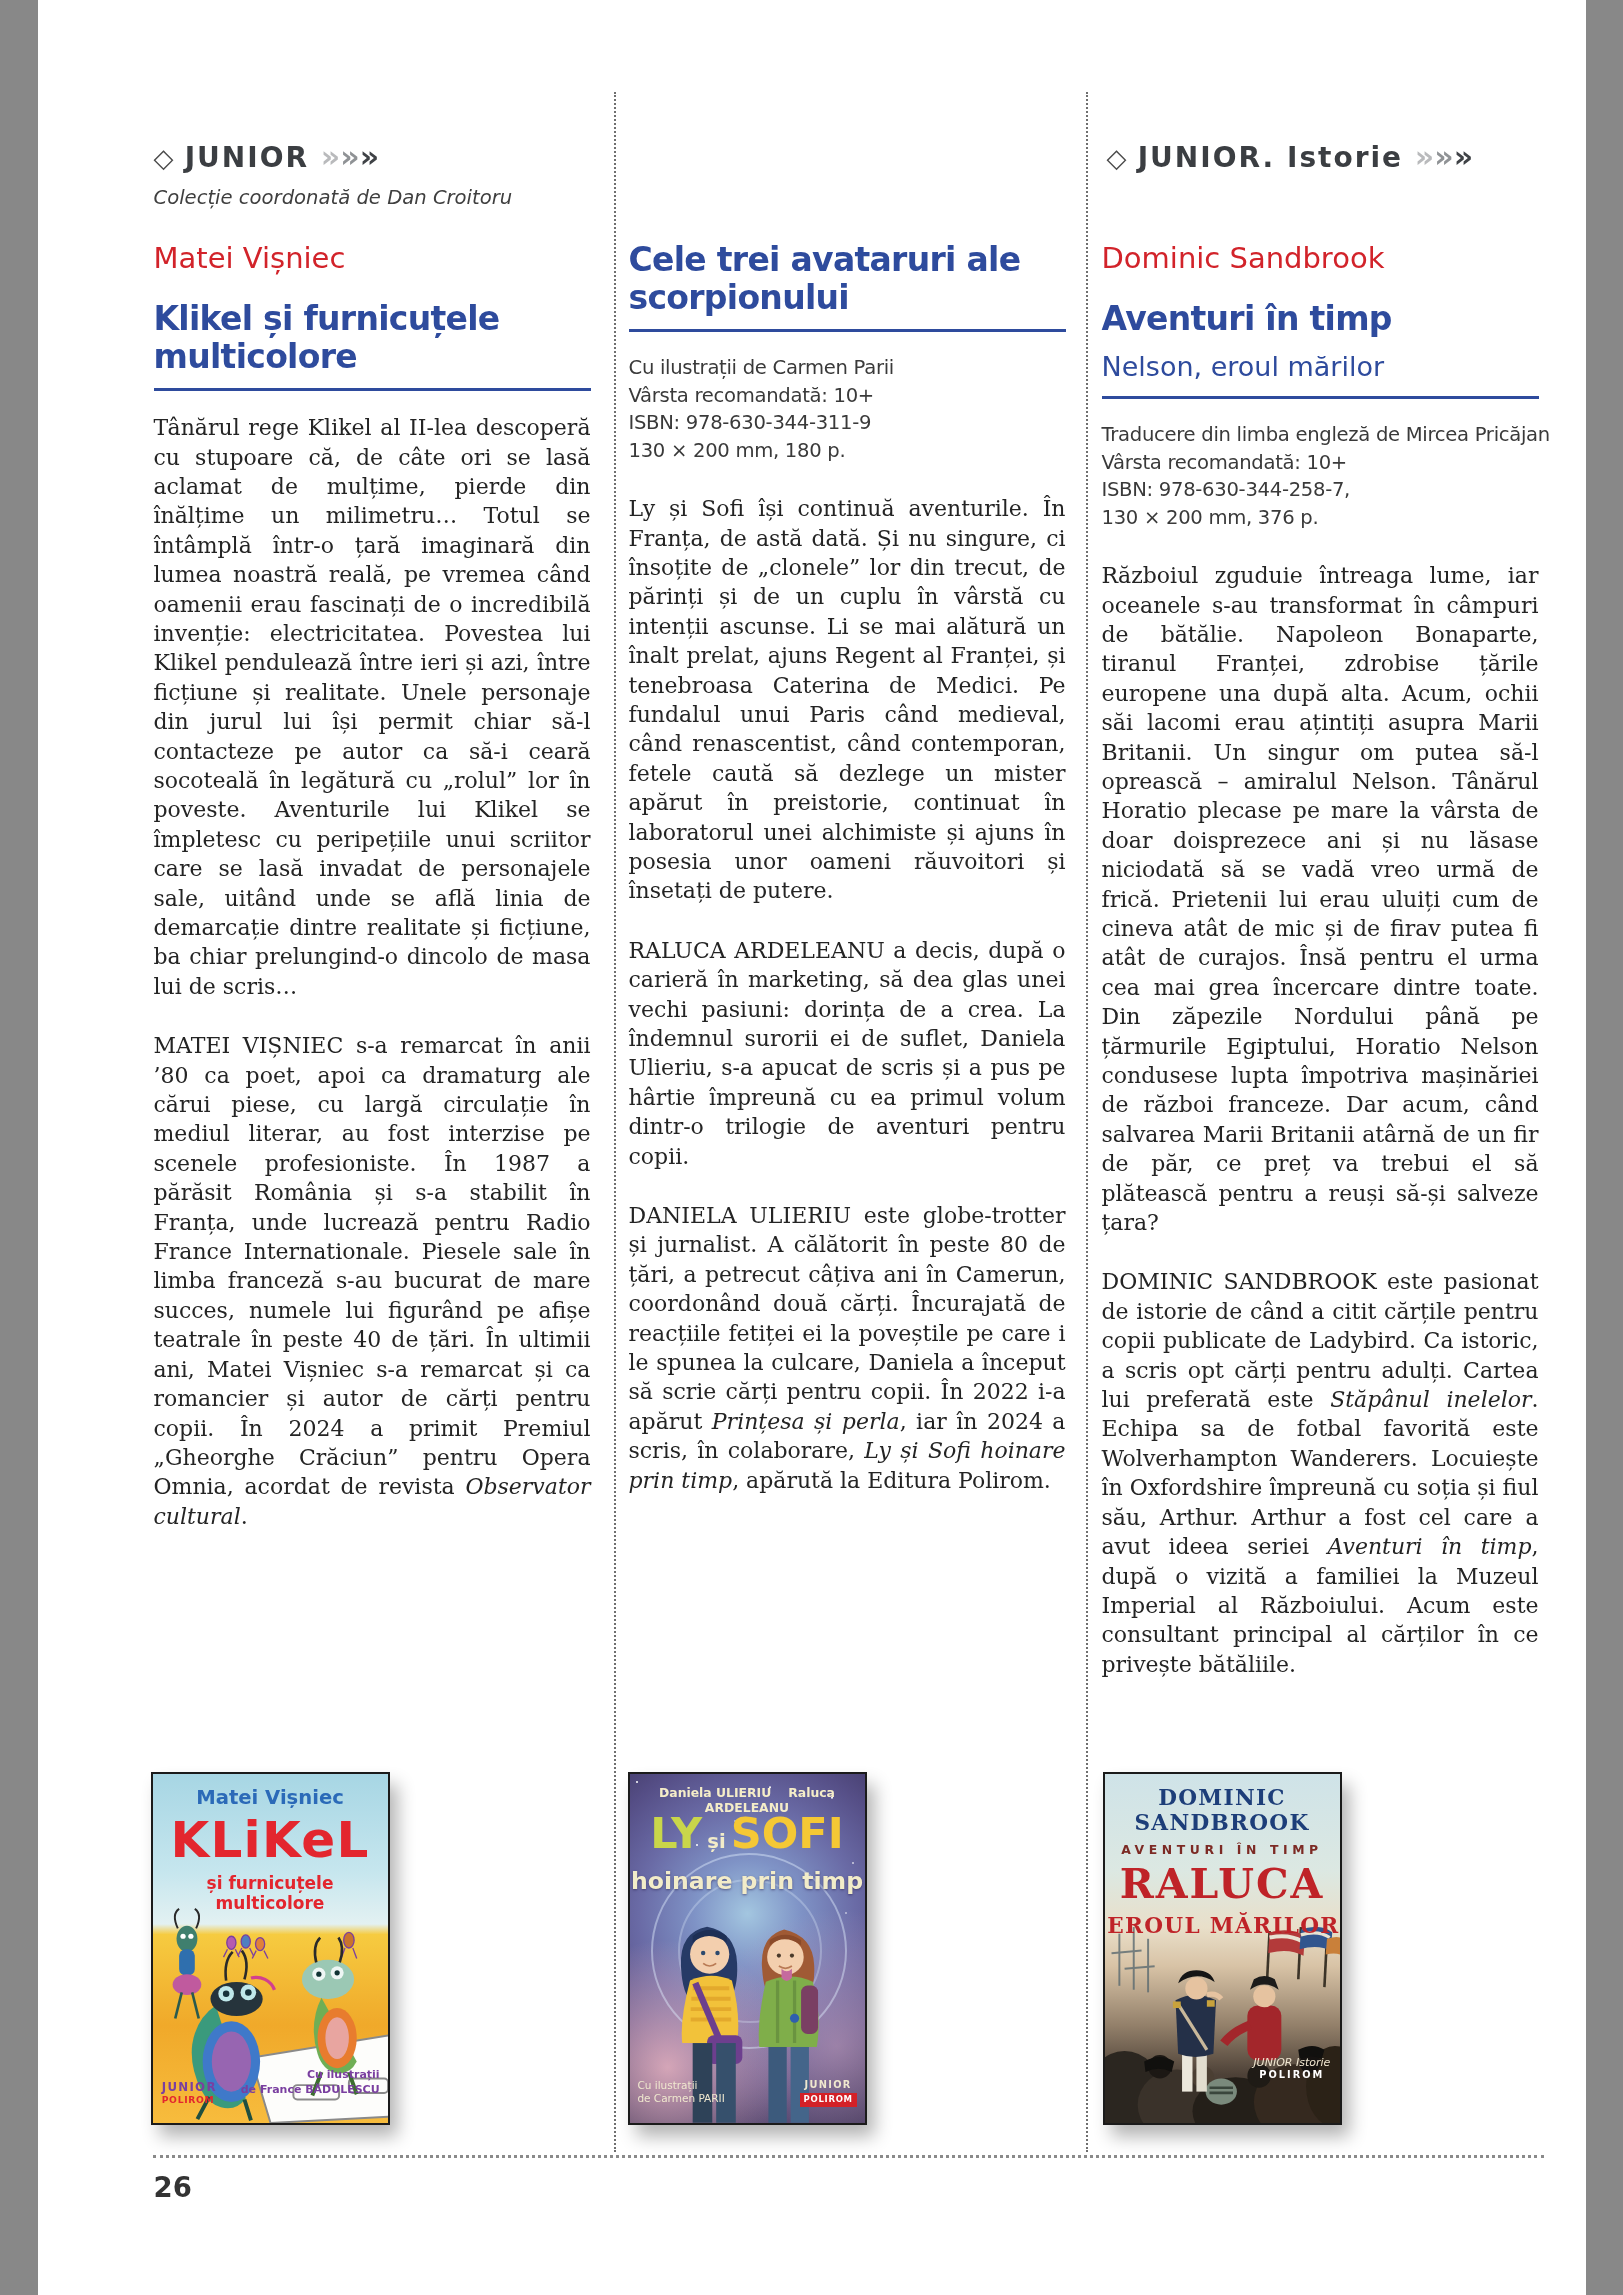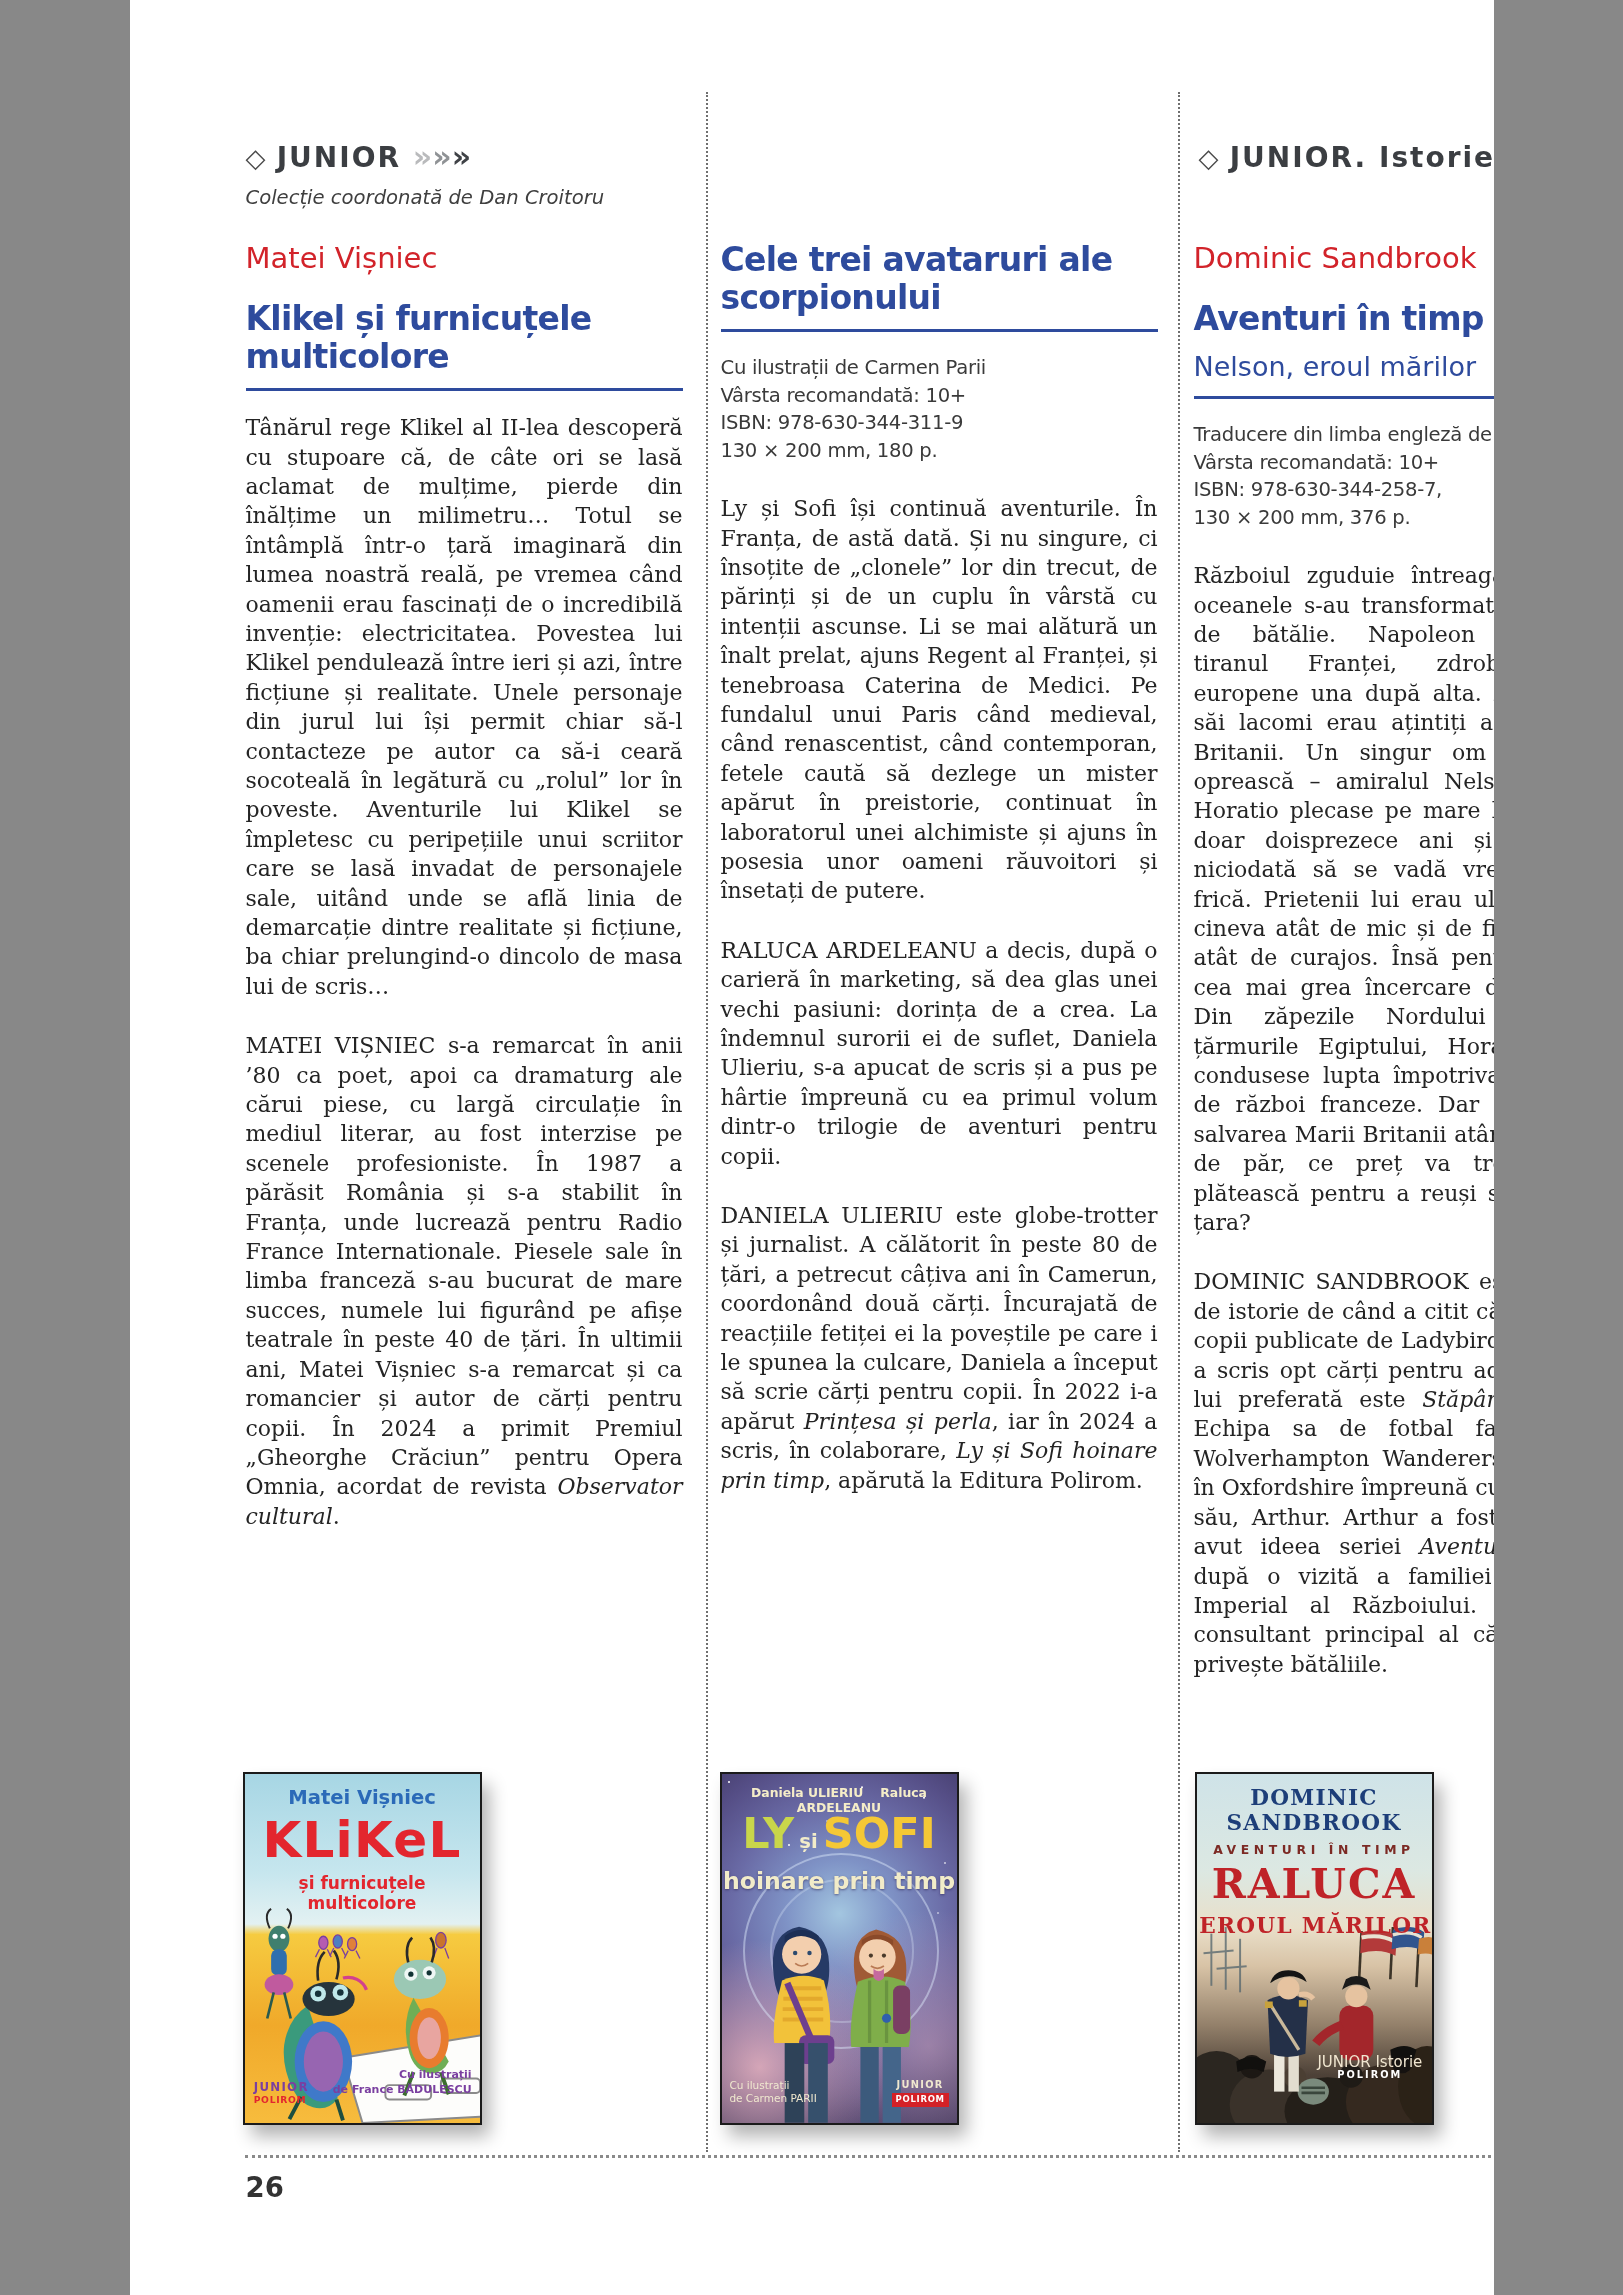--- a/index.html
+++ b/index.html
@@ -5,21 +5,21 @@
   :root{
     --red:#d2232a;
     --blue:#2e4b9d;
     --ink:#242424;
     --meta:#3a3a3a;
   }
   *{margin:0;padding:0;box-sizing:border-box;}
   html,body{background:#888;}
   .page{
     position:relative;
-    width:1364px;height:2295px;
+    width:1548px;height:2295px;
     background:#ffffff;
     font-family:"DejaVu Sans",sans-serif;
     overflow:hidden;
     margin:0 auto;
   }
   
   .vsep{position:absolute;top:92px;bottom:143px;width:0;border-left:2.6px dotted #6f6f6f;}
   .vsep.s1{left:576px;}
   .vsep.s2{left:1048px;}
   
@@ -84,21 +84,21 @@
   .cv2 .logo{position:absolute;right:7.9px;bottom:15.7px;text-align:center;line-height:11.8px;}
   .cv2 .logo .l1{font-size:9.8px;font-weight:bold;color:#f0e8cf;letter-spacing:1.3px;}
   .cv2 .logo .l2{display:inline-block;margin-top:2px;font-size:8.5px;font-weight:bold;color:#fff;background:#d42127;padding:1.3px 3.9px;letter-spacing:0.7px;}
   .cv3{left:1065px;background:linear-gradient(180deg,#cfe3e8 0%,#dce8e2 28%,#e9dfc9 44%,#d8c3a6 55%,#93806a 72%,#4e4238 86%,#2e2720 100%);}
   .cv3 .serif{font-family:"DejaVu Serif",serif;}
   .cv3 .a{position:absolute;top:10.5px;width:100%;text-align:center;font-size:21.6px;line-height:25px;font-weight:bold;color:#1d3e79;letter-spacing:1.3px;}
   .cv3 .series{position:absolute;top:68px;width:100%;text-align:center;font-size:12.4px;color:#7c2a24;letter-spacing:4.6px;font-weight:bold;}
   .cv3 .t{position:absolute;top:86px;width:100%;text-align:center;font-size:41px;font-weight:bold;color:#bf2328;letter-spacing:2px;}
   .cv3 .s{position:absolute;top:139px;width:100%;text-align:right;font-size:21.6px;font-weight:bold;color:#bf2328;letter-spacing:1.3px;}
   .cv3 .logo{position:absolute;right:9.2px;bottom:42px;text-align:center;line-height:11.8px;}
-  .cv3 .logo .l1{font-size:15px;color:#f0e6d0;}
+  .cv3 .logo .l1{font-size:11px;font-style:italic;color:#f0e6d0;}
   .cv3 .logo .l2{font-size:9.8px;color:#ffffff;letter-spacing:2px;font-weight:bold;}
 </style>
 </head>
 <body>
 
 <div class="page">
 
   <div class="vsep s1"></div>
   <div class="vsep s2"></div>
 

